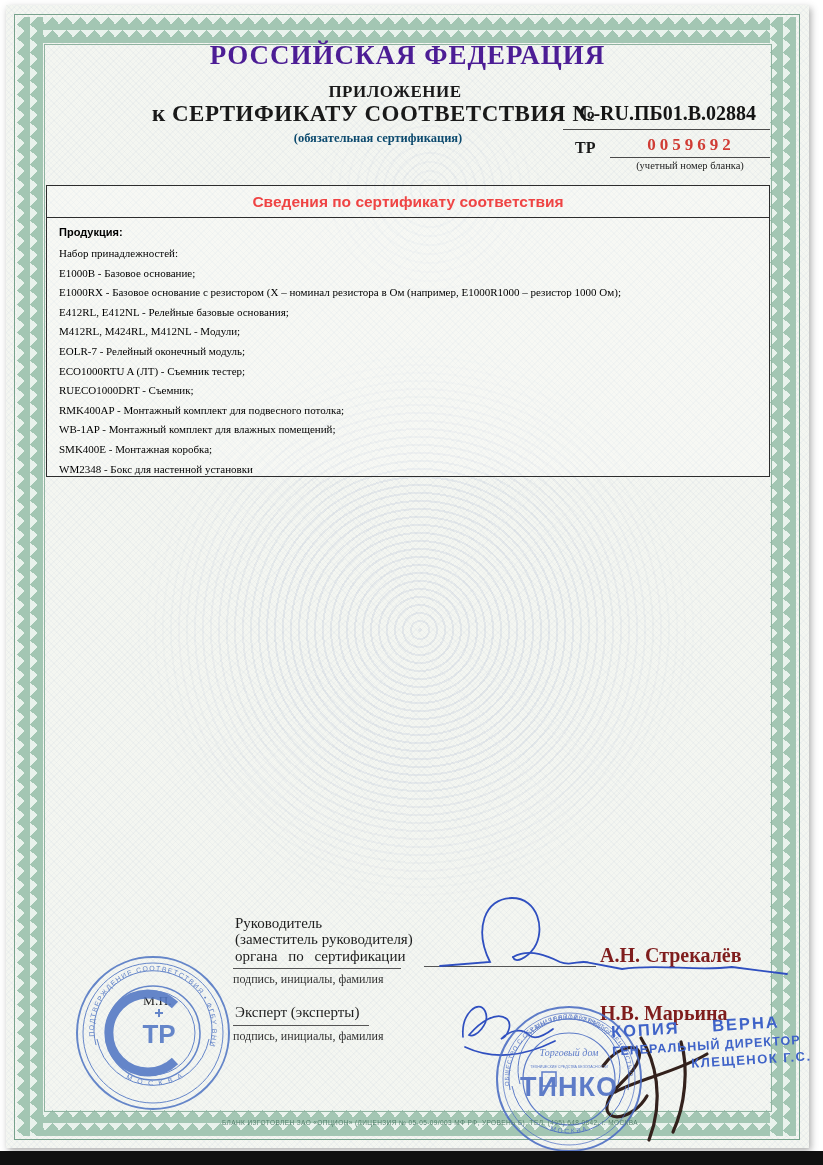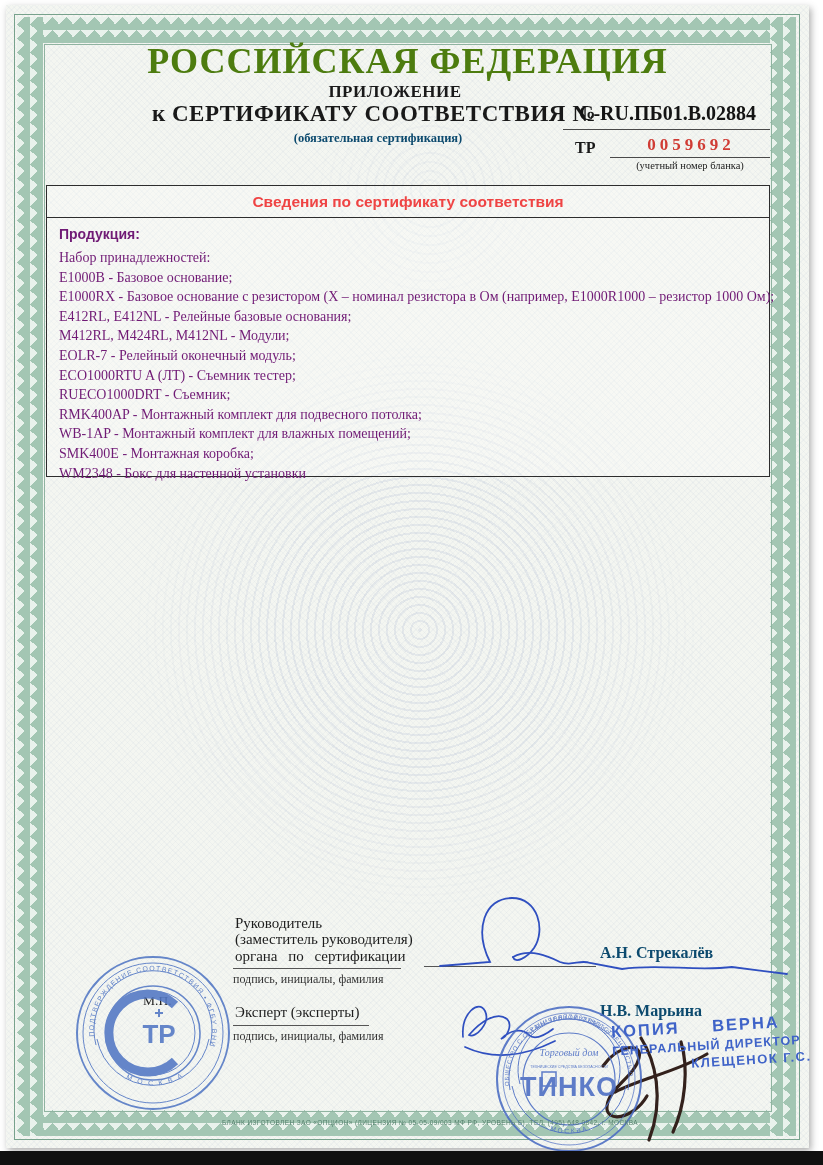--- a/index.html
+++ b/index.html
@@ -26,42 +26,42 @@
   .band{position:absolute;background-color:#e9f2ec;}
   .band-top,.band-bottom{left:17px;width:779px;height:26px;
     background-image:repeating-conic-gradient(from 135deg at 50% 0%, #a3c6b3 0 90deg, #e9f2ec 90deg 360deg);
     background-size:14px 13px;}
   .band-top{top:17px;} .band-bottom{top:1110px;}
   .band-left,.band-right{top:17px;height:1119px;width:26px;
     background-image:repeating-conic-gradient(from 45deg at 0% 50%, #a3c6b3 0 90deg, #e9f2ec 90deg 360deg);
     background-size:13px 14px;}
   .band-left{left:17px;} .band-right{left:770px;}
   
-  .t-country{position:absolute;left:45px;top:40px;width:725px;text-align:center;font-size:36px;font-weight:bold;letter-spacing:1px;color:#4d7c0f;}
+  .t-country{position:absolute;left:45px;top:40px;width:725px;text-align:center;font-size:27px;font-weight:bold;letter-spacing:1px;color:#4c1d95;}
   .t-app{position:absolute;left:45px;top:82px;width:700px;text-align:center;font-size:17px;font-weight:bold;letter-spacing:.5px;color:#191919;}
   .t-title{position:absolute;left:152px;top:101px;font-size:23px;font-weight:bold;letter-spacing:.5px;color:#191919;white-space:nowrap;}
   .t-certno{position:absolute;left:565px;top:102px;width:205px;text-align:center;font-family:Liberation Serif, serif;font-size:20px;font-weight:bold;color:#141414;}
   .u1{position:absolute;left:563px;top:129px;width:207px;height:1px;background:#4a4a4a;}
   .t-oblig{position:absolute;left:250px;top:131px;width:256px;text-align:center;font-size:12.5px;font-weight:bold;color:#0c4a6e;}
   .t-tr{position:absolute;left:575px;top:139px;font-size:16px;font-weight:bold;color:#191919;}
   .t-blankno{position:absolute;left:612px;top:135px;width:158px;text-align:center;font-size:17px;font-weight:bold;letter-spacing:4px;color:#d03c35;}
   .u2{position:absolute;left:610px;top:157px;width:160px;height:1px;background:#4a4a4a;}
   .t-blankcap{position:absolute;left:608px;top:160px;width:164px;text-align:center;font-size:10.5px;color:#222;}
   
   .ibox{position:absolute;left:46px;top:185px;width:722px;height:290px;border:1.8px solid #2d2d2d;background:rgba(255,255,255,.25);}
   .ibox-head{border-bottom:1.8px solid #2d2d2d;text-align:center;font-family:"Liberation Sans",sans-serif;font-weight:bold;font-size:15.5px;color:#ef4444;padding:7px 0 6px 0;}
-  .ibox-body{padding:8px 12px 0 12px;font-size:14px;color:#701a75;}
+  .ibox-body{padding:8px 12px 0 12px;font-size:11px;color:#000000;}
   .plabel{font-family:"Liberation Sans",sans-serif;font-weight:bold;margin-bottom:6px;}
   .pline{line-height:19.6px;white-space:nowrap;}
   
   .role{position:absolute;left:235px;font-size:15px;color:#1d1d1d;}
   .role3{word-spacing:7px;}
   .uline{position:absolute;height:1px;background:#555;}
   .cap{position:absolute;font-size:12px;color:#333;}
-  .name{position:absolute;font-size:16px;font-weight:bold;color:#0c4a6e;white-space:nowrap;}
+  .name{position:absolute;font-size:20px;font-weight:bold;color:#7f1d1d;white-space:nowrap;}
   .mp{position:absolute;left:143px;top:993px;font-size:13.5px;color:#222;}
   .sig-svg{position:absolute;overflow:visible;}
   .stamp-svg{position:absolute;overflow:visible;opacity:.88;}
   
   .copystamp{position:absolute;left:612px;top:1016px;width:215px;transform:rotate(-3.5deg);color:#3f63c8;font-family:"Liberation Sans",sans-serif;font-weight:bold;}
   .cs1{font-size:16.5px;word-spacing:26px;letter-spacing:2px;white-space:nowrap;}
   .cs2{font-size:12.5px;letter-spacing:1px;margin-top:3px;white-space:nowrap;}
   .cs3{font-size:13px;letter-spacing:1.5px;margin-top:2px;margin-left:78px;white-space:nowrap;}
   .micro{position:absolute;left:180px;top:1119px;width:500px;text-align:center;font-size:6.5px;letter-spacing:.4px;color:#55806d;font-family:"Liberation Sans",sans-serif;}
   text{font-family:"Liberation Sans",sans-serif;}

